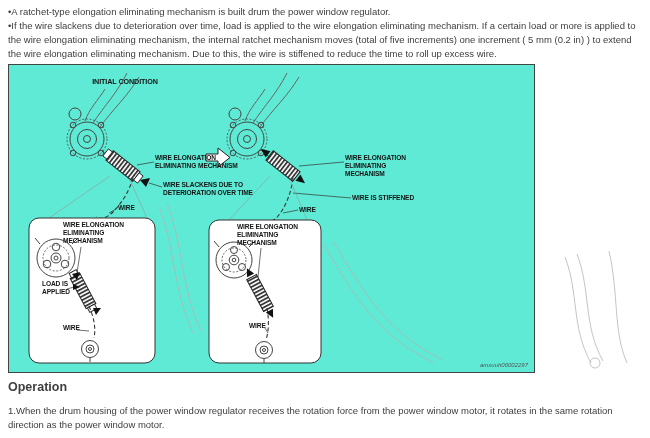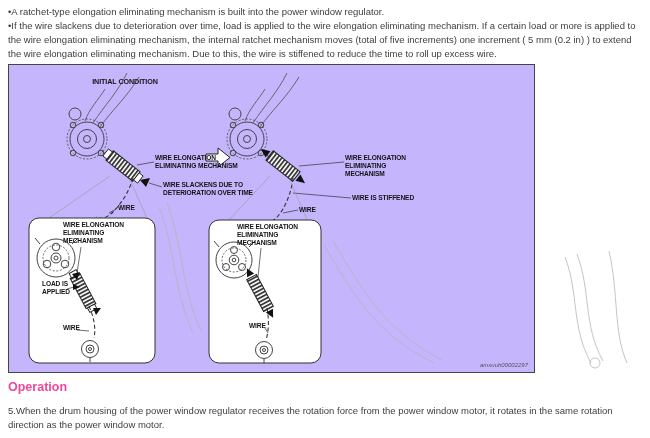--- a/index.html
+++ b/index.html
@@ -4,43 +4,43 @@
 <style>
   html,body { margin:0; padding:0; background:#fff; }
   .page {
     position:relative; width:650px; height:438px; background:#fff;
     font-family:"Liberation Sans", sans-serif; color:#3d3d3d; overflow:hidden;
   }
   .intro { position:absolute; left:8px; top:5px; width:637px; font-size:9.5px; line-height:14px; }
   .intro p { margin:0; }
   .figure {
     position:absolute; left:8px; top:64px; width:527px; height:309px;
-    border:1px solid #444; background:#c4b5fd; box-sizing:border-box;
+    border:1px solid #444; background:#5eead4; box-sizing:border-box;
   }
   .fig-art { position:absolute; left:0; top:0; }
   .fig-label {
     position:absolute; font-size:6.6px; font-weight:700; line-height:1.2;
     color:#141414; white-space:pre-line; letter-spacing:-0.1px;
   }
   .fig-title { font-size:7.2px; text-align:center; }
   .fig-code {
     position:absolute; right:6px; bottom:4px; font-size:6px; font-style:italic; color:#555;
   }
   .op-heading {
-    position:absolute; left:8px; top:380px; font-size:12.5px; font-weight:700; color:#ec4899;
+    position:absolute; left:8px; top:380px; font-size:12.5px; font-weight:700; color:#404040;
   }
   .op-step { position:absolute; left:8px; top:404px; width:637px; font-size:9.5px; line-height:14px; }
 </style>
 </head>
 <body>
 
 <div class="page">
 
   <div class="intro">
-    <p>•A ratchet-type elongation eliminating mechanism is built into the power window regulator.</p>
+    <p>•A ratchet-type elongation eliminating mechanism is built drum the power window regulator.</p>
     <p>•If the wire slackens due to deterioration over time, load is applied to the wire elongation eliminating mechanism. If a certain load or more is applied to the wire elongation eliminating mechanism, the internal ratchet mechanism moves (total of five increments) one increment ( 5 mm (0.2 in) ) to extend the wire elongation eliminating mechanism. Due to this, the wire is stiffened to reduce the time to roll up excess wire.</p>
   </div>
 
   <div class="figure">
 
     <svg class="fig-art" width="632" height="307" viewBox="0 0 632 307" xmlns="http://www.w3.org/2000/svg">
       <defs>
         <pattern id="hatch" width="3.4" height="3.4" patternUnits="userSpaceOnUse">
           <rect width="3.4" height="3.4" fill="#ffffff"></rect>
           <rect width="1.8" height="3.4" fill="#3a3a3a"></rect>
@@ -215,15 +215,15 @@
     <div class="fig-label" style="left:290px; top:141px;">WIRE</div>
     <div class="fig-label" style="left:228px; top:158px;">WIRE ELONGATION
 ELIMINATING
 MECHANISM</div>
     <div class="fig-label" style="left:240px; top:257px;">WIRE</div>
 
     <div class="fig-code">amxuuh00002297</div>
   </div>
 
   <div class="op-heading">Operation</div>
-  <div class="op-step">5.When the drum housing of the power window regulator receives the rotation force from the power window motor, it rotates in the same rotation direction as the power window motor.</div>
+  <div class="op-step">1.When the drum housing of the power window regulator receives the rotation force from the power window motor, it rotates in the same rotation direction as the power window motor.</div>
 
 </div>
 
 </body></html>

